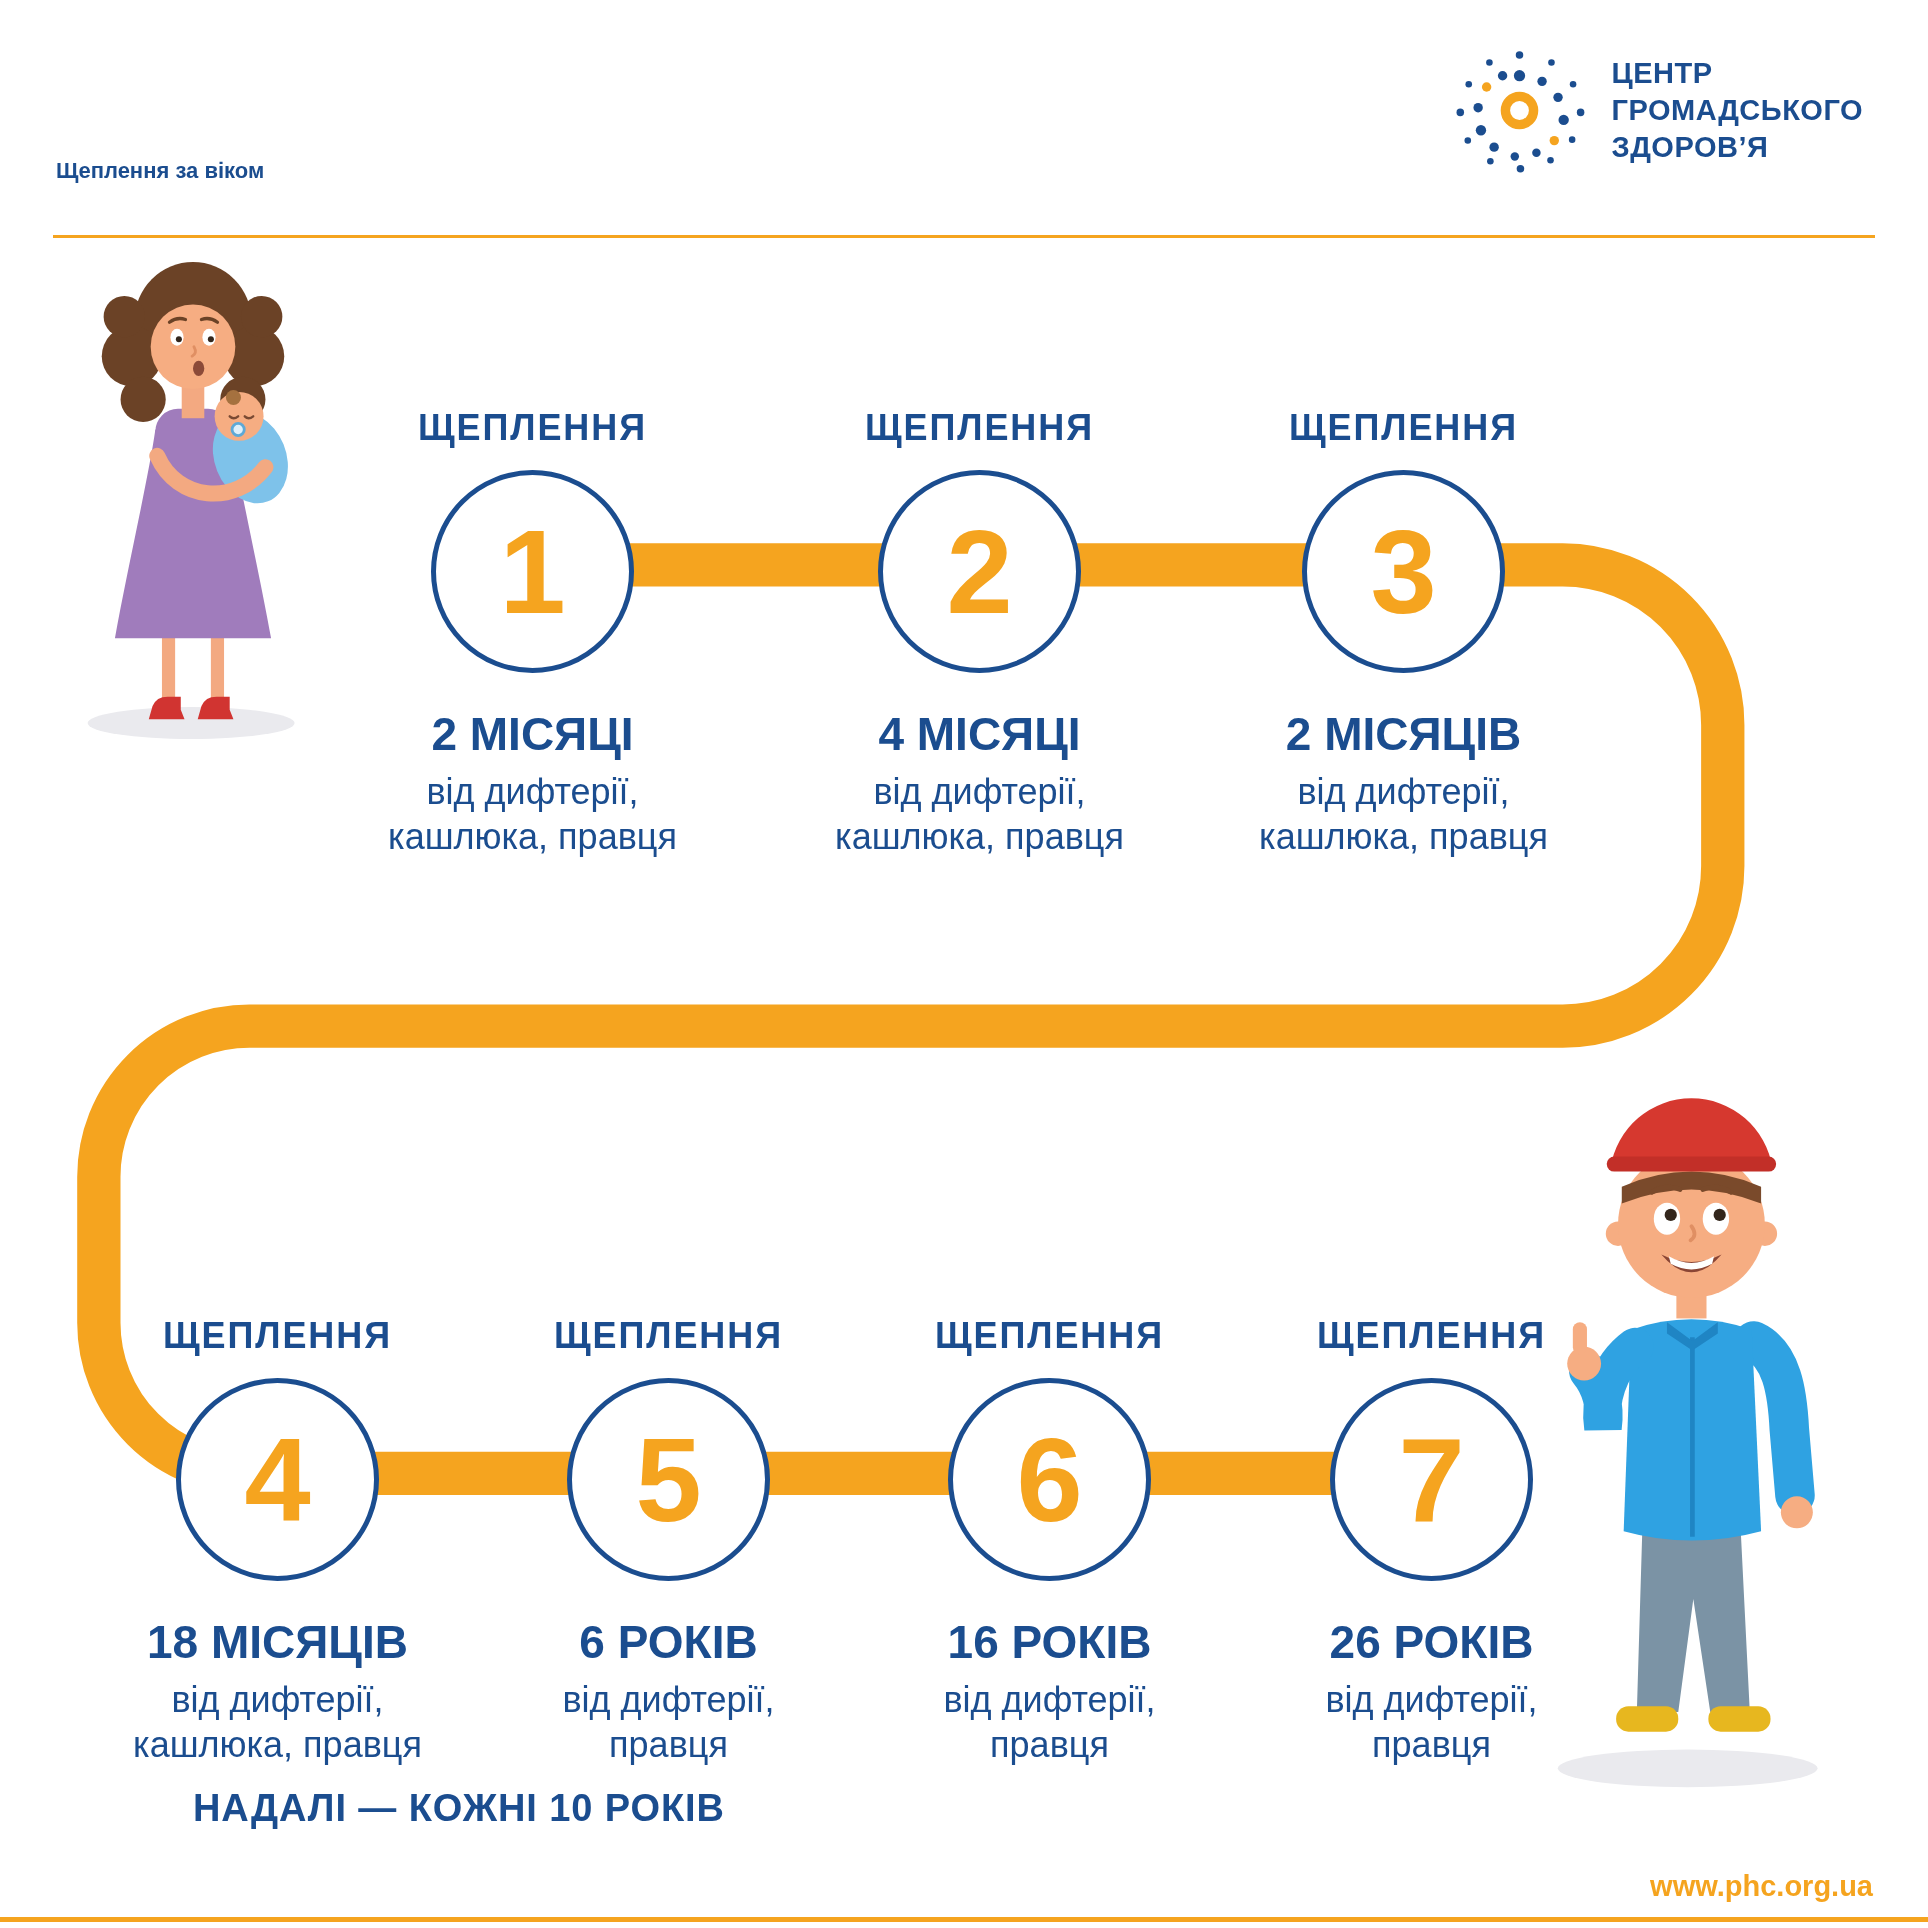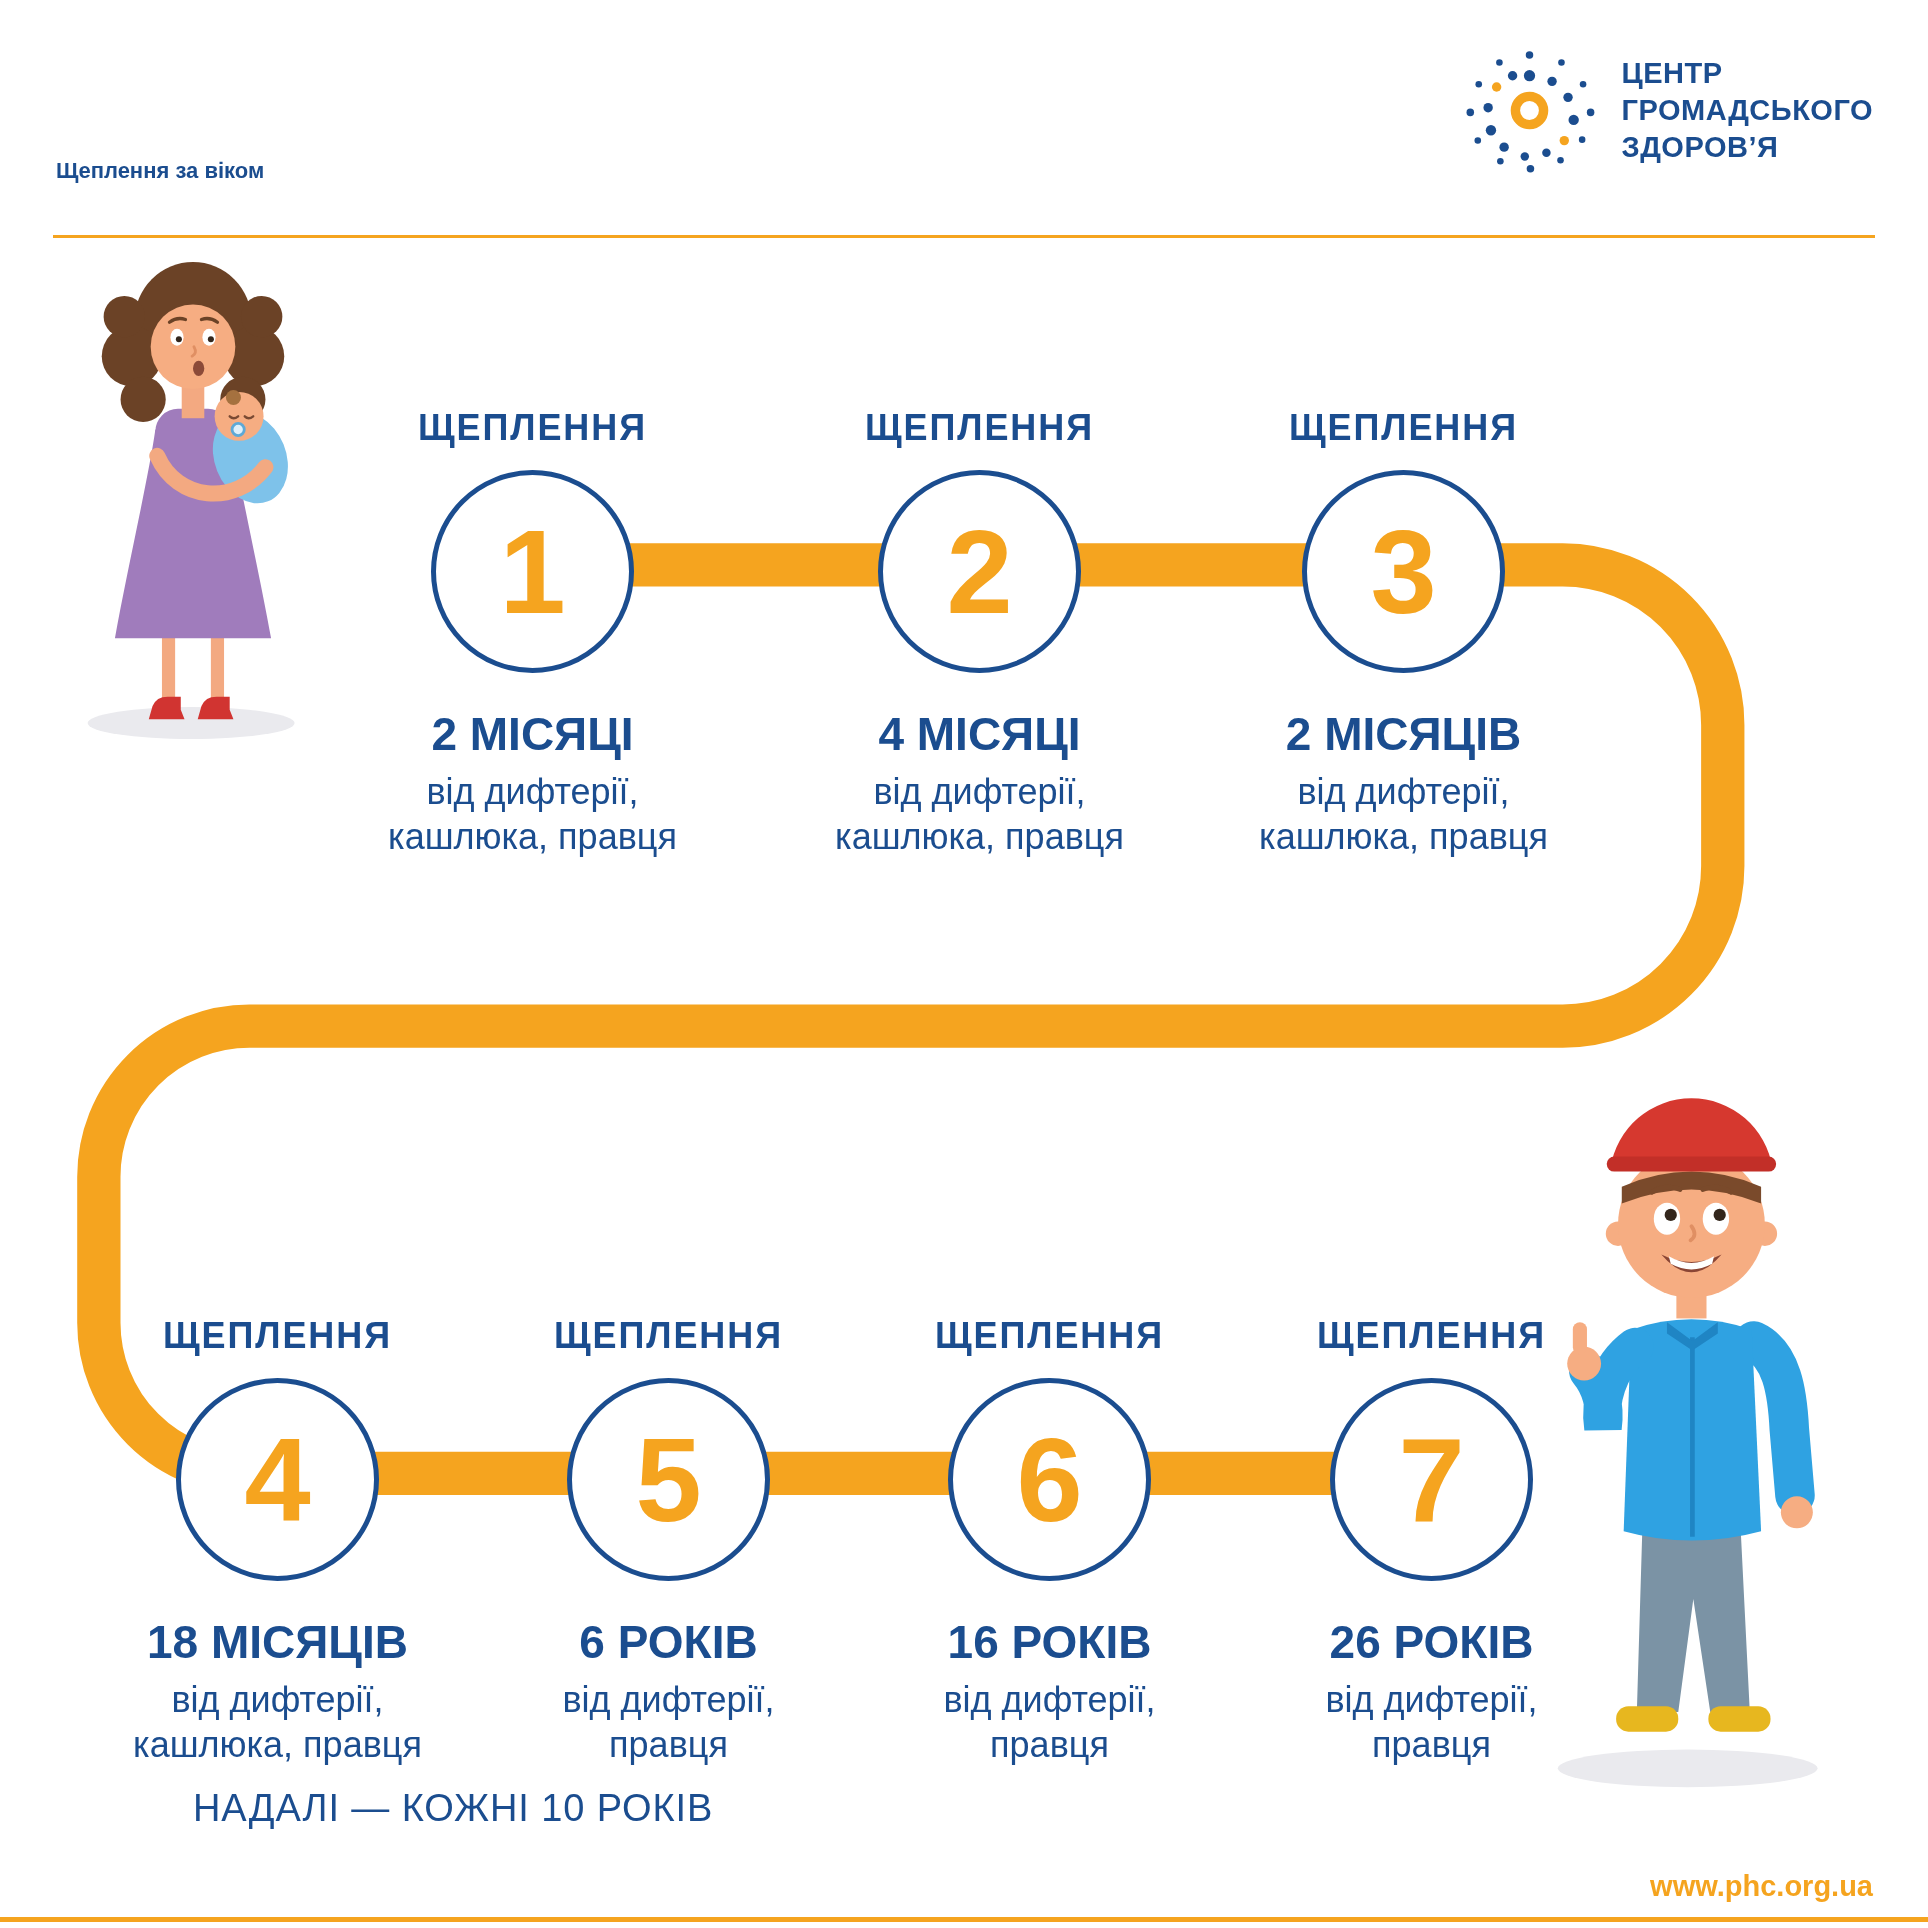--- a/index.html
+++ b/index.html
@@ -5,37 +5,37 @@
   :root { --blue:#1b4d8f; --orange:#f5a41f; }
   * { margin:0; padding:0; box-sizing:border-box; }
   html,body { background:#ffffff; }
   body { font-family:"Liberation Sans", sans-serif; }
   .canvas { position:relative; width:1928px; height:1928px; background:#fff; overflow:hidden; }
 
   
   .title { position:absolute; left:55px; top:28px; font-size:96px; font-weight:700; letter-spacing:1.9px; color:var(--blue); z-index:3; }
   .subtitle { position:absolute; left:56px; top:158px; font-size:22px; font-weight:700; color:var(--blue); z-index:3; }
   .header-rule { position:absolute; left:53px; right:53px; top:235px; height:2.8px; background:var(--orange); z-index:3; }
-  .logo-block { position:absolute; top:40px; right:55px; display:flex; align-items:center; gap:22px; z-index:3; }
+  .logo-block { position:absolute; top:40px; right:65px; display:flex; align-items:center; gap:22px; z-index:3; }
   .logo-text { font-size:29px; font-weight:700; color:var(--blue); line-height:37px; letter-spacing:0.5px; }
 
   
   .path-svg, .figure { position:absolute; z-index:1; pointer-events:none; }
   .path-svg { left:0; top:0; }
 
   
   .step { position:absolute; width:339px; display:flex; flex-direction:column; align-items:center; text-align:center; z-index:2; }
   .step-label { font-size:36px; font-weight:700; letter-spacing:1.9px; color:var(--blue); margin-bottom:21px; }
   .step-circle { width:203px; height:203px; border-radius:50%; background:#fff; border:5.6px solid var(--blue); display:flex; align-items:center; justify-content:center; }
   .step-number { font-size:119px; font-weight:700; color:var(--orange); }
   .step-age { margin-top:34px; font-size:46px; font-weight:700; color:var(--blue); }
   .step-desc { margin-top:7.5px; font-size:36px; color:var(--blue); line-height:45px; }
 
   
-  .footer-note { position:absolute; left:193px; top:1787px; font-size:38px; font-weight:400; letter-spacing:0.9px; color:var(--blue); z-index:3; }
+  .footer-note { position:absolute; left:193px; top:1787px; font-size:38px; font-weight:700; letter-spacing:0.9px; color:var(--blue); z-index:3; }
   .website { position:absolute; right:55px; top:1870px; font-size:29px; font-weight:700; color:var(--orange); z-index:3; }
   .bottom-rule { position:absolute; left:0; right:0; bottom:5.6px; height:5.6px; background:var(--orange); z-index:3; }
 </style>
 </head>
 <body>
 
 <div class="canvas">
 
   <div class="subtitle">Щеплення за віком</div>
 

